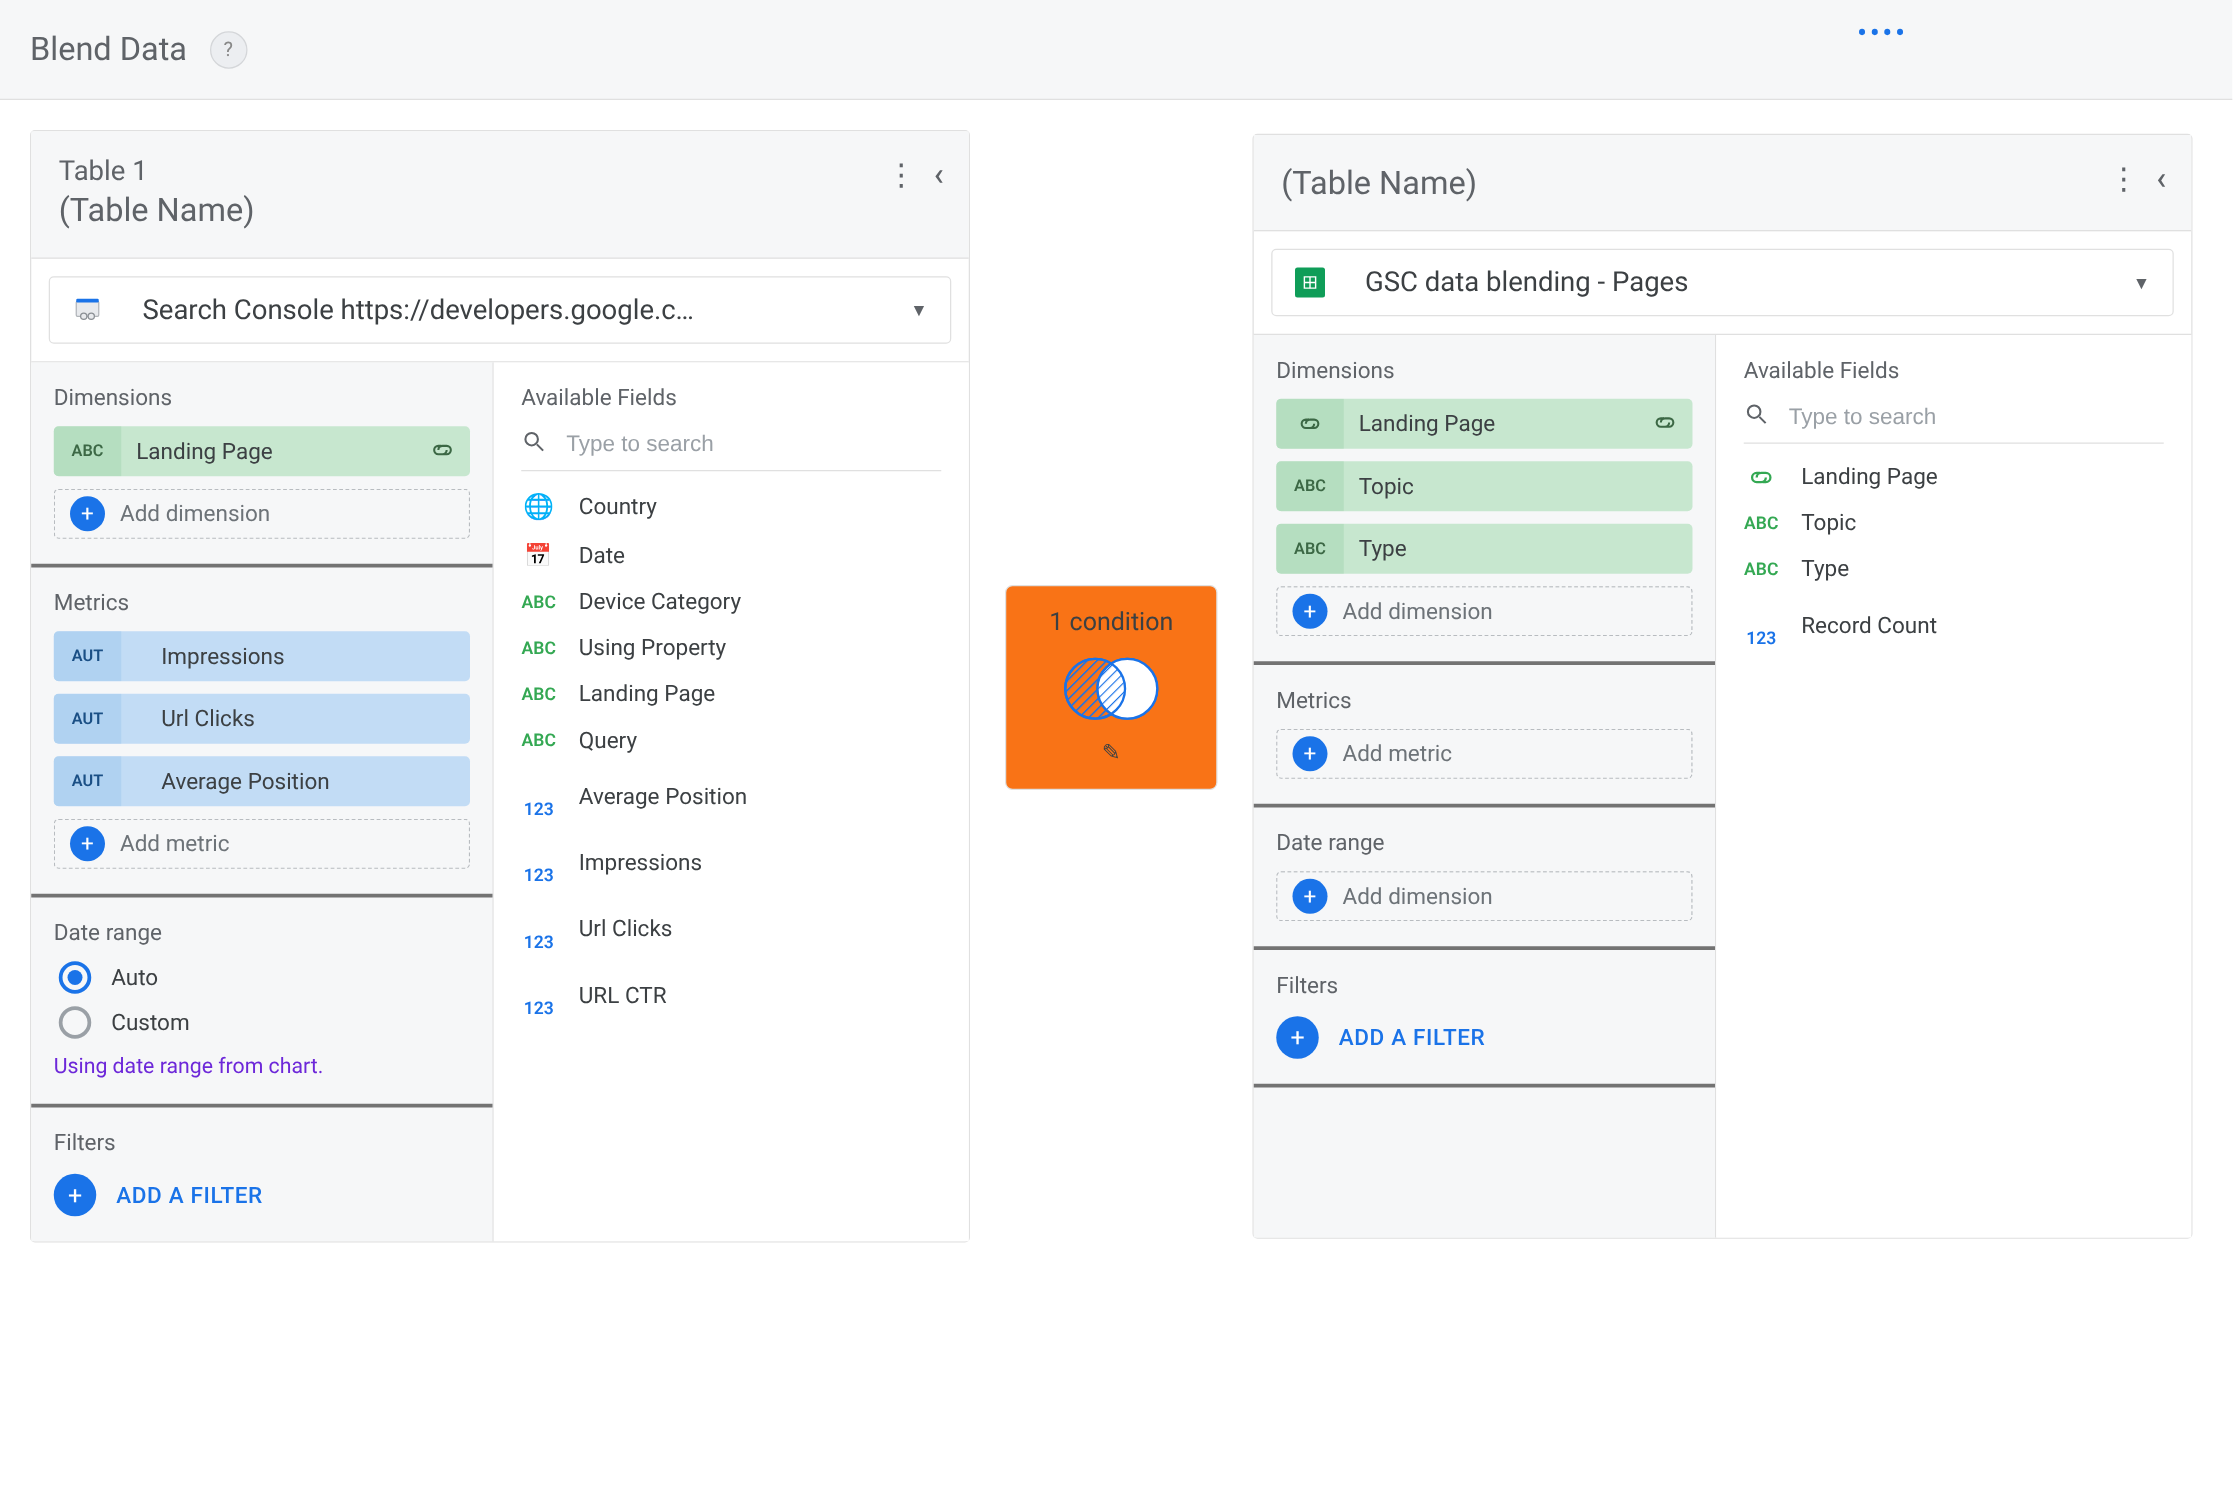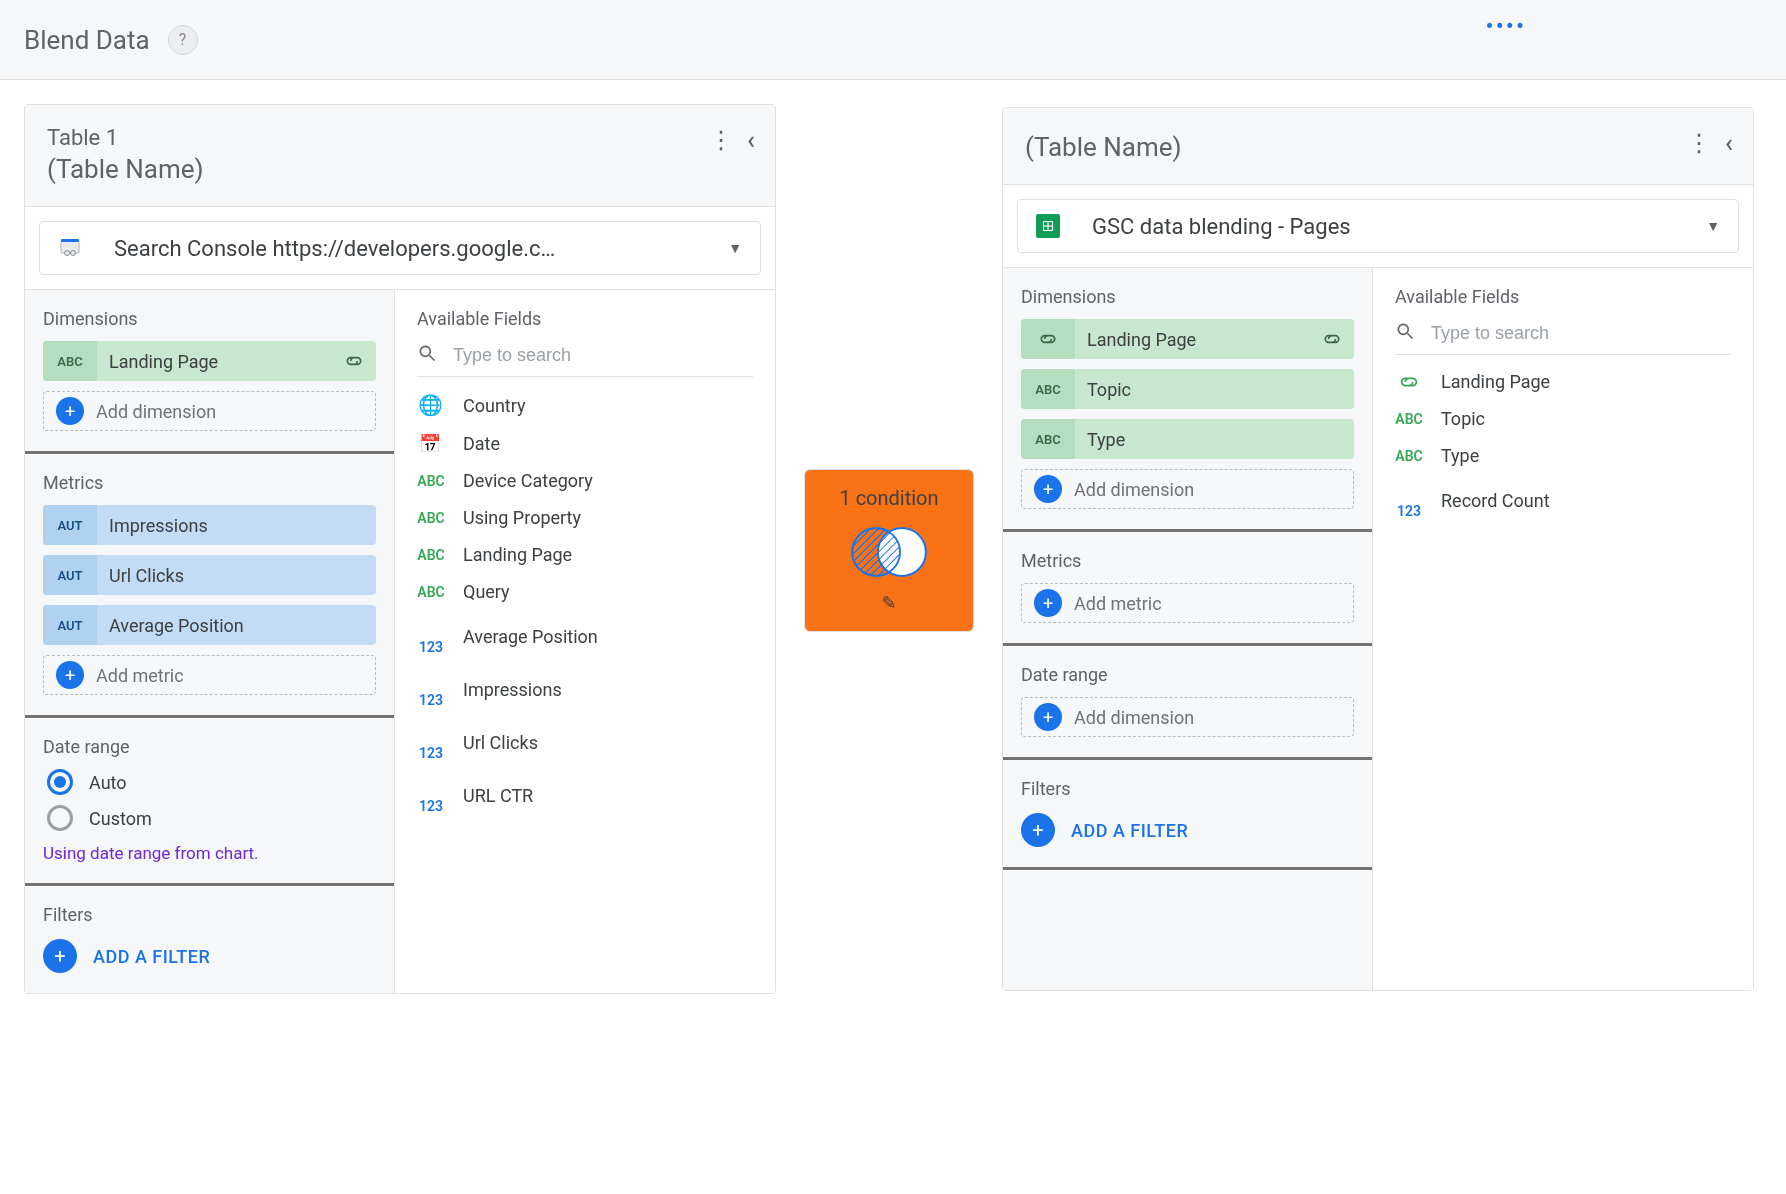--- a/index.html
+++ b/index.html
@@ -30,21 +30,21 @@
   .sec { padding:18px 18px 20px 18px; border-bottom:3px solid #737373; }
   .sec:last-child { border-bottom:none; }
   .sec-h { font-size:18px; color:#5f6368; margin-bottom:12px; }
   .chips { display:flex; flex-direction:column; gap:10px; }
   .chip { display:flex; align-items:center; height:40px; border-radius:4px; font-size:18px; overflow:hidden; }
   .chip .tag { width:54px; height:100%; display:flex; align-items:center; justify-content:center; font-size:13px; font-weight:600; }
   .chip .txt { flex:1; padding-left:12px; color:#3c4043; }
   .chip .tail { width:44px; text-align:center; color:#3c4043; }
   .chip.green { background:#c7e7cf; }
   .chip.green .tag { background:#b5dec0; color:#3c6845; }
-  .chip.blue { background:#c2dcf5; }
+  .chip.blue { background:#c2dcf5;gap:20px; }
   .chip.blue .tag { background:#b0d2f1; color:#1a4f85; }
   .add { display:flex; align-items:center; height:40px; border:1px dashed #b8bcc0; border-radius:4px; background:#f6f7f8; cursor:pointer; }
   .add .plus { width:28px; height:28px; border-radius:50%; background:#1a73e8; color:#fff; display:flex; align-items:center; justify-content:center; margin:0 12px; font-size:18px; }
   .add .txt { color:#6d7378; font-size:18px; }
   .radio-row { display:flex; align-items:center; gap:16px; margin:10px 4px; cursor:pointer; }
   .radio { width:26px; height:26px; border-radius:50%; border:3px solid #9aa0a6; position:relative; }
   .radio.sel { border-color:#1a73e8; }
   .radio.sel::after { content:''; position:absolute; inset:4px; background:#1a73e8; border-radius:50%; }
   .lbl18 { font-size:18px; color:#3c4043; }
   .hint { font-size:17px; color:#6d28d9; margin-top:12px; }

